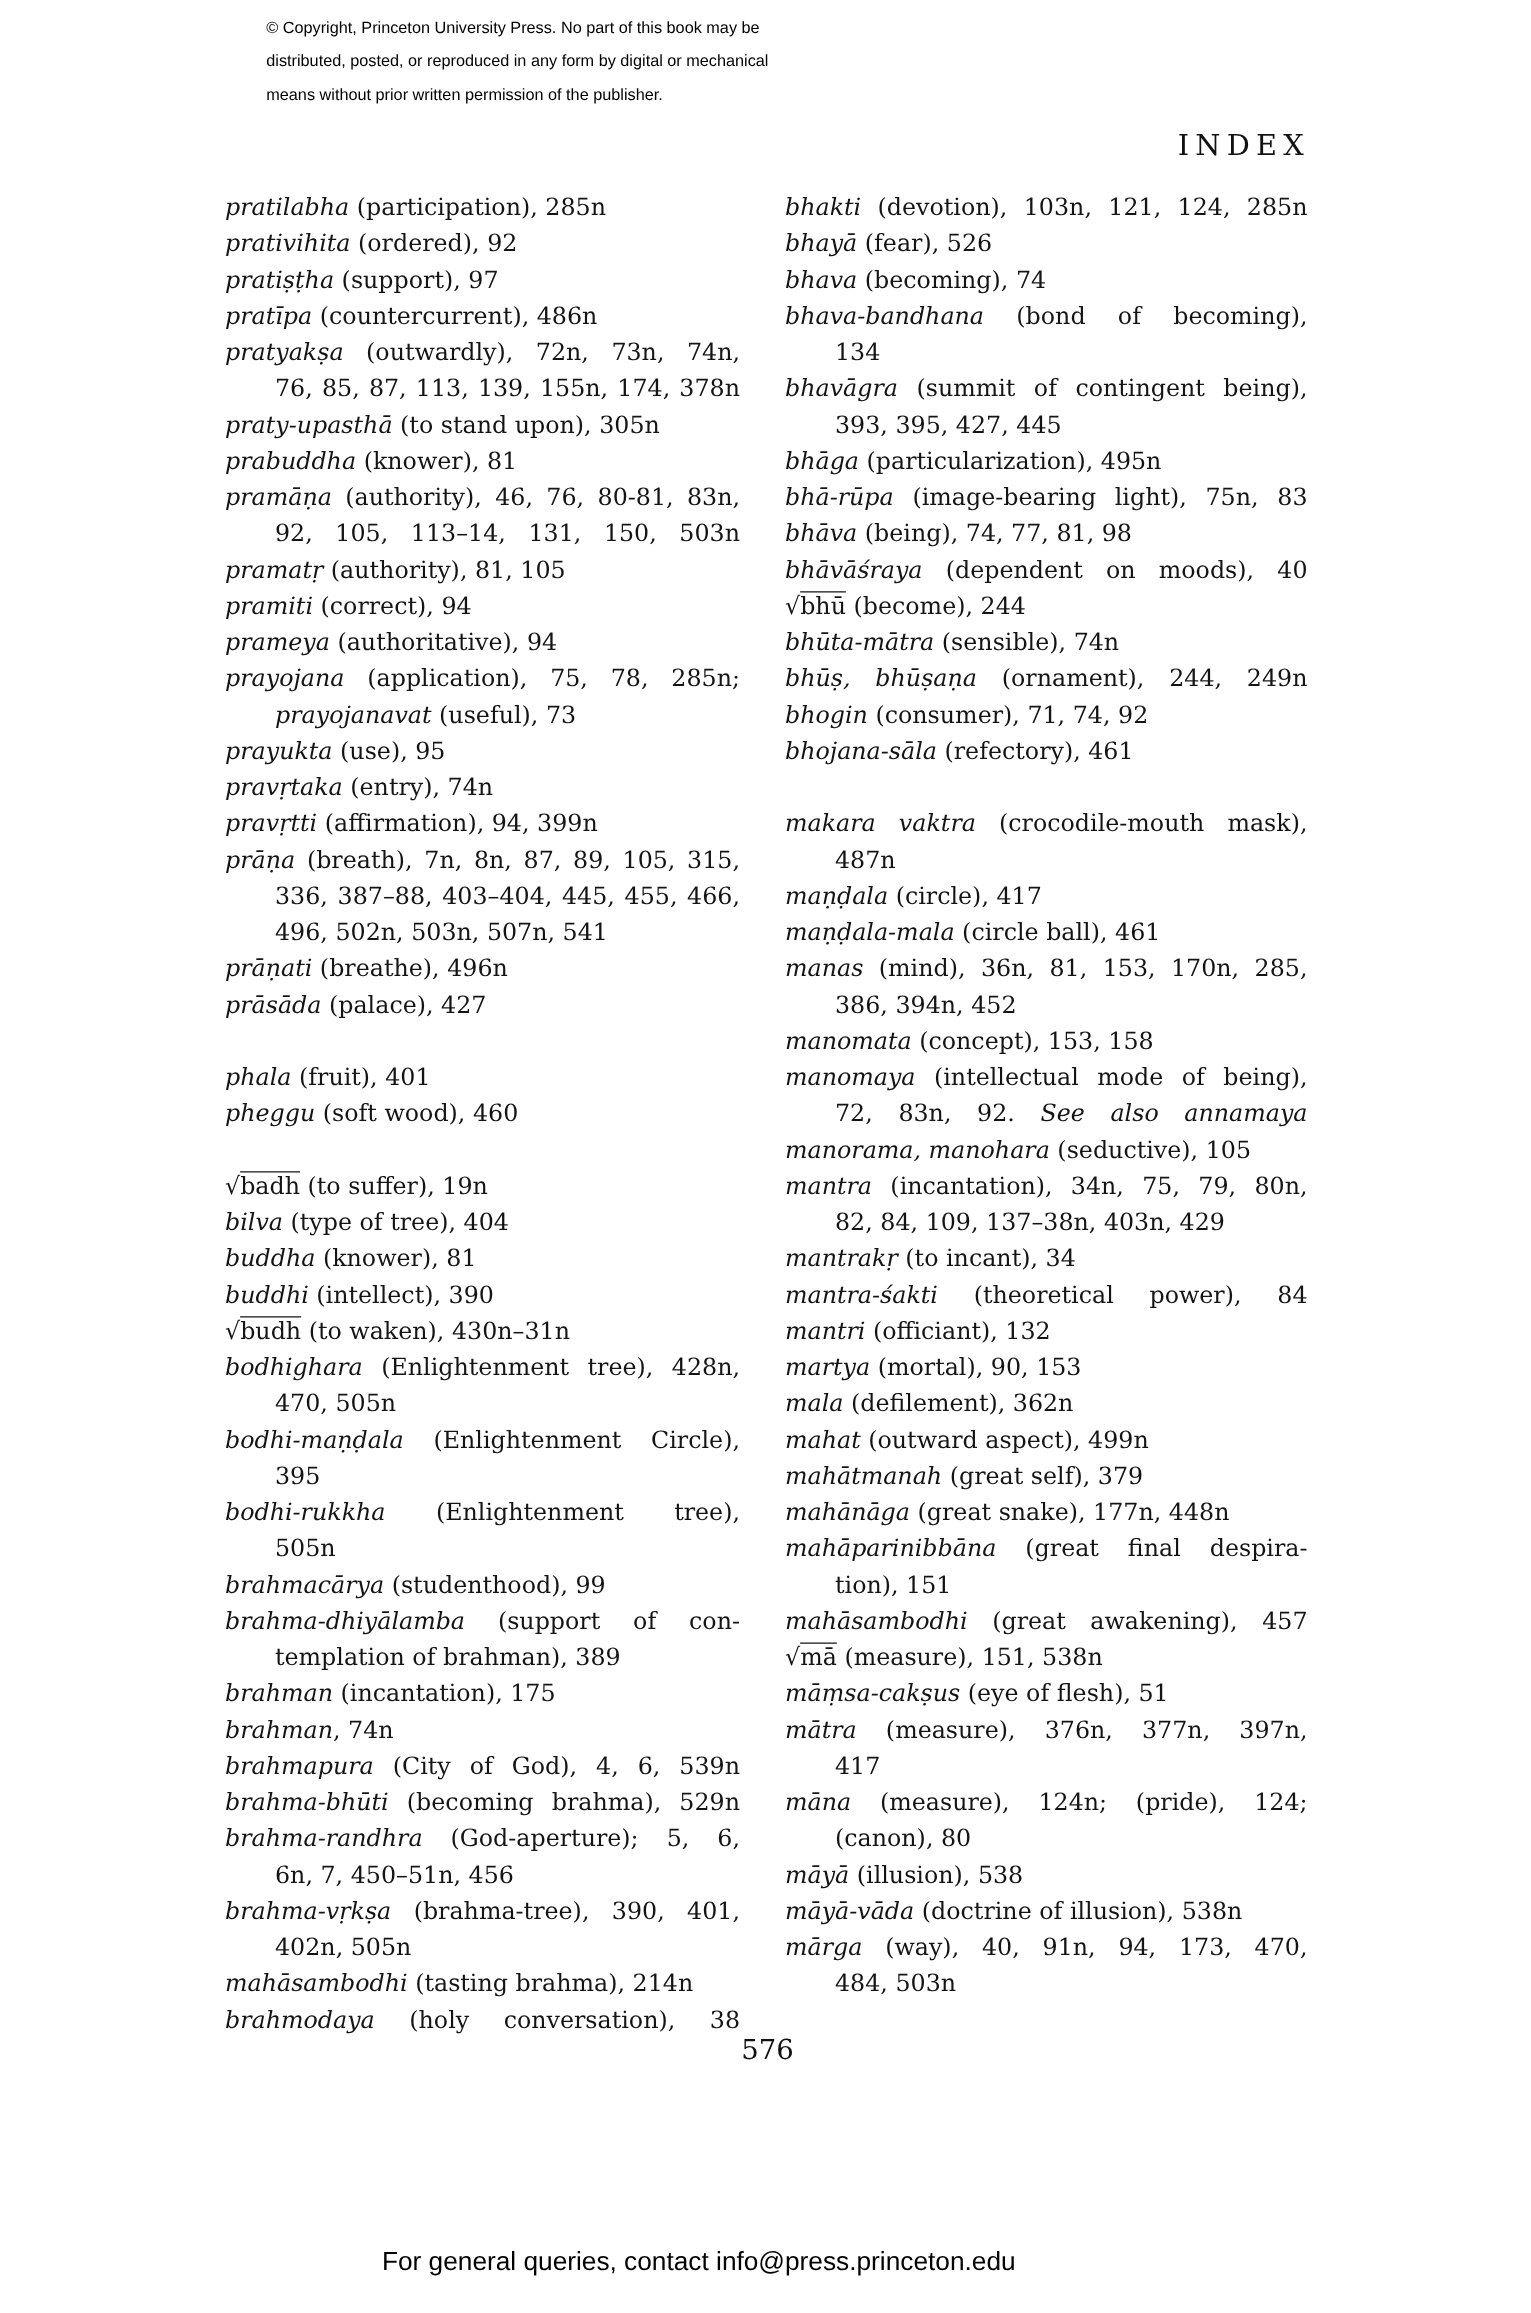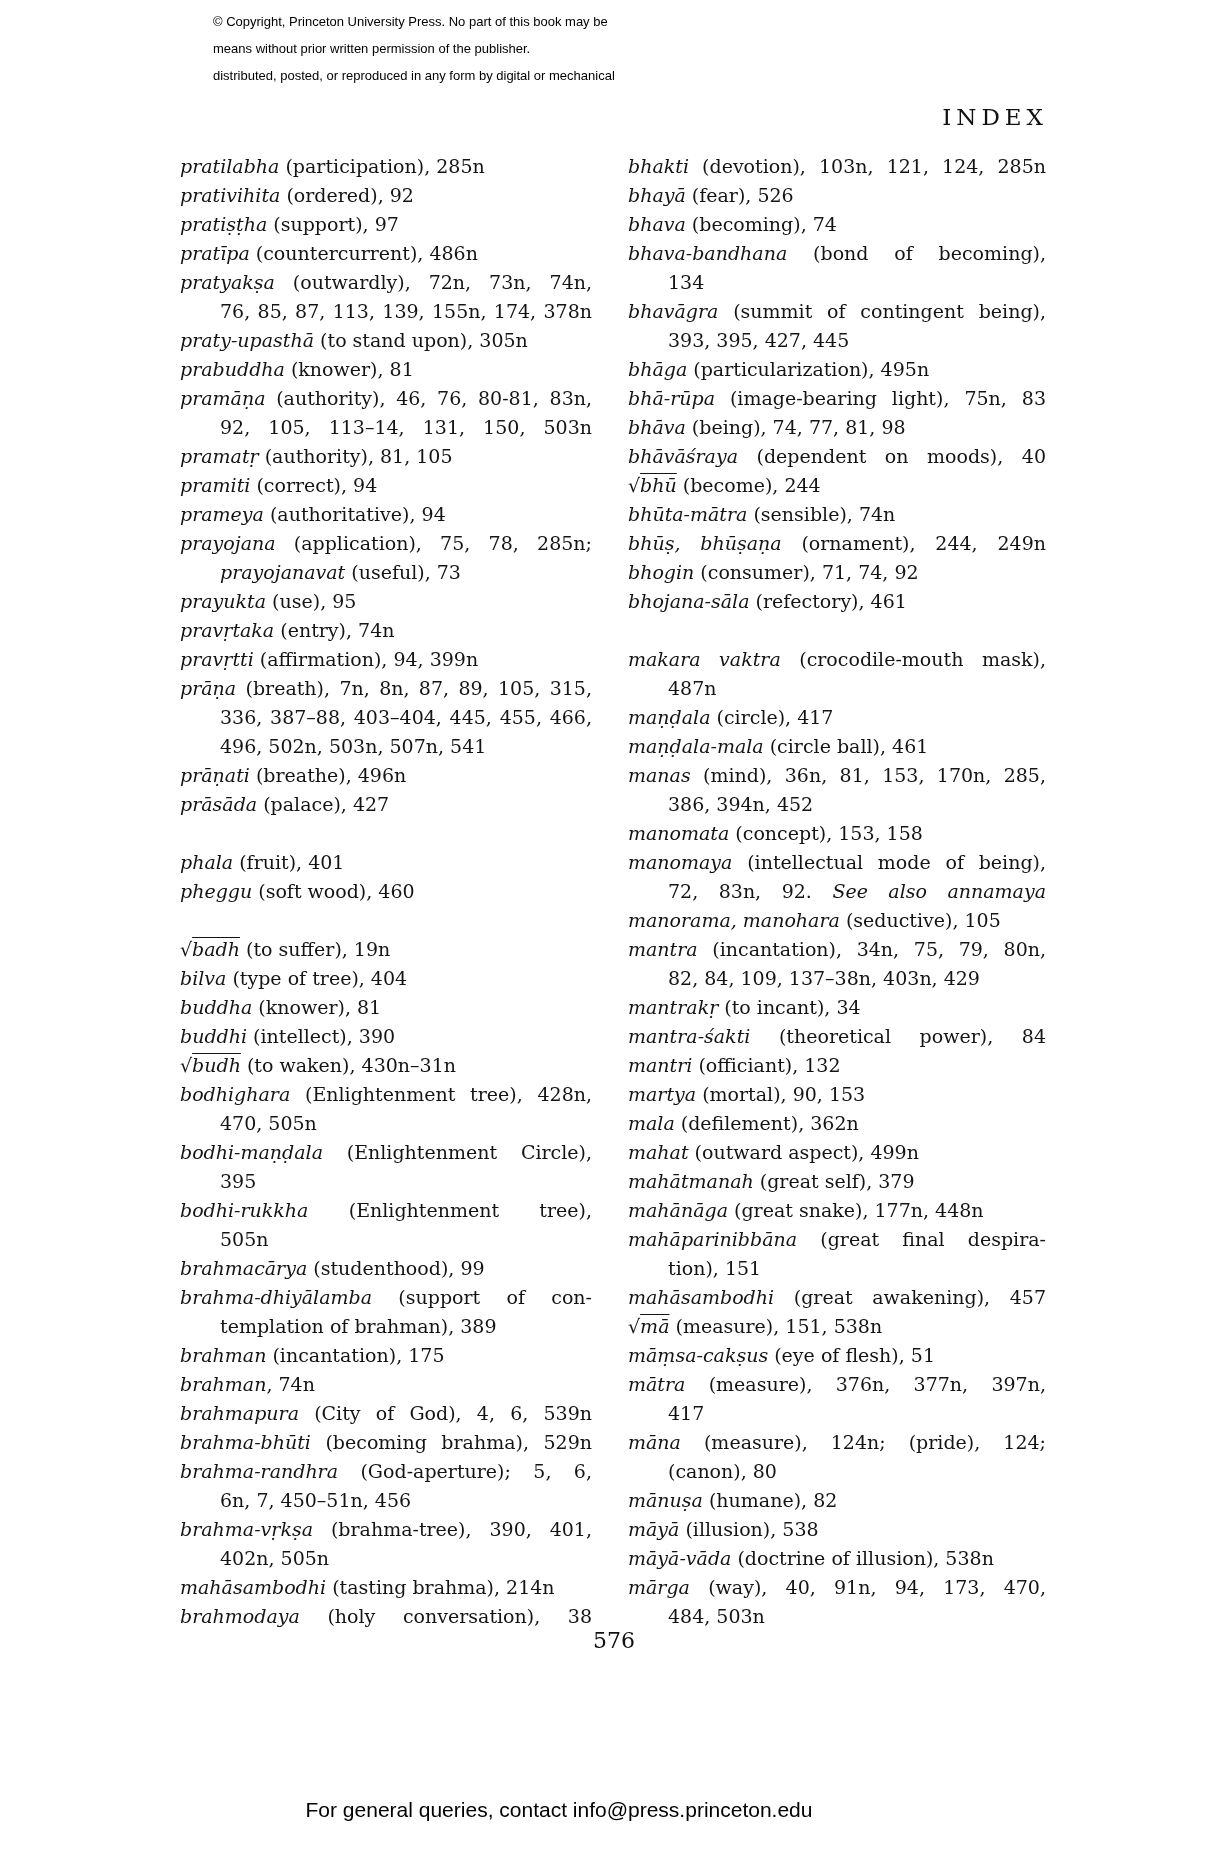--- a/index.html
+++ b/index.html
@@ -23,41 +23,41 @@
     position:absolute; top:152px;
     font-size:19px; line-height:29px;
   }
   .col-left  { left:180px; width:412px; }
   .col-right { left:628px; width:418px; }
   .line { height:29px; overflow:hidden; }
   .line.ind { padding-left:40px; }
   .line.just { text-align:justify; text-align-last:justify; }
   .seg-i { font-style:italic; }
   .seg-r { font-style:normal; }
-  .seg-o { font-style:italic; text-decoration:overline;margin-top:26px; }
+  .seg-o { text-decoration:overline;margin-top:26px; }
   .pagenum {
     position:absolute; top:1628px; left:180px; width:868px;
     text-align:center; font-size:22px; color:#111;
   }
   .footer {
     position:absolute; top:1798px; left:0; width:1118px;
     text-align:center;
     font-family:"Liberation Sans","DejaVu Sans",sans-serif;
     font-size:21px; color:#000;
   }
 </style>
 </head>
 <body>
 
 <div class="page">
 
   <div class="copyright">
     <div>© Copyright, Princeton University Press. No part of this book may be</div>
+    <div>distributed, posted, or reproduced in any form by digital or mechanical</div>
     <div>means without prior written permission of the publisher.</div>
-    <div>distributed, posted, or reproduced in any form by digital or mechanical</div>
   </div>
 
   <div class="title">INDEX</div>
 
   <div class="col col-left" id="col-left">
       <div class="line"><span class="seg-i">pratilabha</span><span class="seg-r"> (participation), 285n</span></div>
       <div class="line"><span class="seg-i">prativihita</span><span class="seg-r"> (ordered), 92</span></div>
       <div class="line"><span class="seg-i">pratiṣṭha</span><span class="seg-r"> (support), 97</span></div>
       <div class="line"><span class="seg-i">pratīpa</span><span class="seg-r"> (countercurrent), 486n</span></div>
       <div class="line just"><span class="seg-i">pratyakṣa</span><span class="seg-r"> (outwardly), 72n, 73n, 74n,</span></div>
@@ -148,21 +148,20 @@
       <div class="line"><span class="seg-i">mahānāga</span><span class="seg-r"> (great snake), 177n, 448n</span></div>
       <div class="line just"><span class="seg-i">mahāparinibbāna</span><span class="seg-r"> (great final despira-</span></div>
       <div class="line ind"><span class="seg-r">tion), 151</span></div>
       <div class="line just"><span class="seg-i">mahāsambodhi</span><span class="seg-r"> (great awakening), 457</span></div>
       <div class="line"><span class="seg-r">√</span><span class="seg-o">mā</span><span class="seg-r"> (measure), 151, 538n</span></div>
       <div class="line"><span class="seg-i">māṃsa-cakṣus</span><span class="seg-r"> (eye of flesh), 51</span></div>
       <div class="line just"><span class="seg-i">mātra</span><span class="seg-r"> (measure), 376n, 377n, 397n,</span></div>
       <div class="line ind"><span class="seg-r">417</span></div>
       <div class="line just"><span class="seg-i">māna</span><span class="seg-r"> (measure), 124n; (pride), 124;</span></div>
       <div class="line ind"><span class="seg-r">(canon), 80</span></div>
-      <div class="line"><span class="seg-i">mānuṣa</span><span class="seg-r"> (humane), 82</span></div>
       <div class="line"><span class="seg-i">māyā</span><span class="seg-r"> (illusion), 538</span></div>
       <div class="line"><span class="seg-i">māyā-vāda</span><span class="seg-r"> (doctrine of illusion), 538n</span></div>
       <div class="line just"><span class="seg-i">mārga</span><span class="seg-r"> (way), 40, 91n, 94, 173, 470,</span></div>
       <div class="line ind"><span class="seg-r">484, 503n</span></div>
     </div>
 
   <div class="pagenum">576</div>
 
   <div class="footer">For general queries, contact info@press.princeton.edu</div>
 

